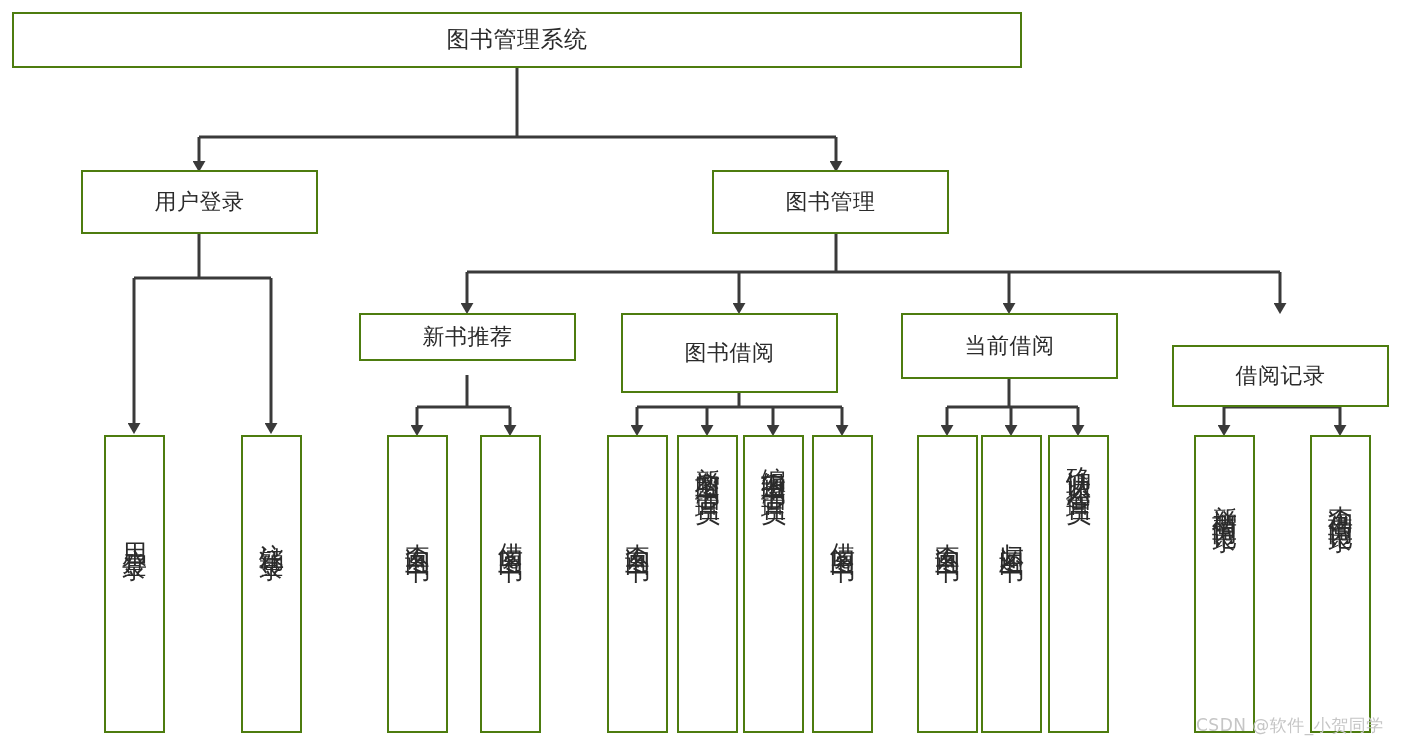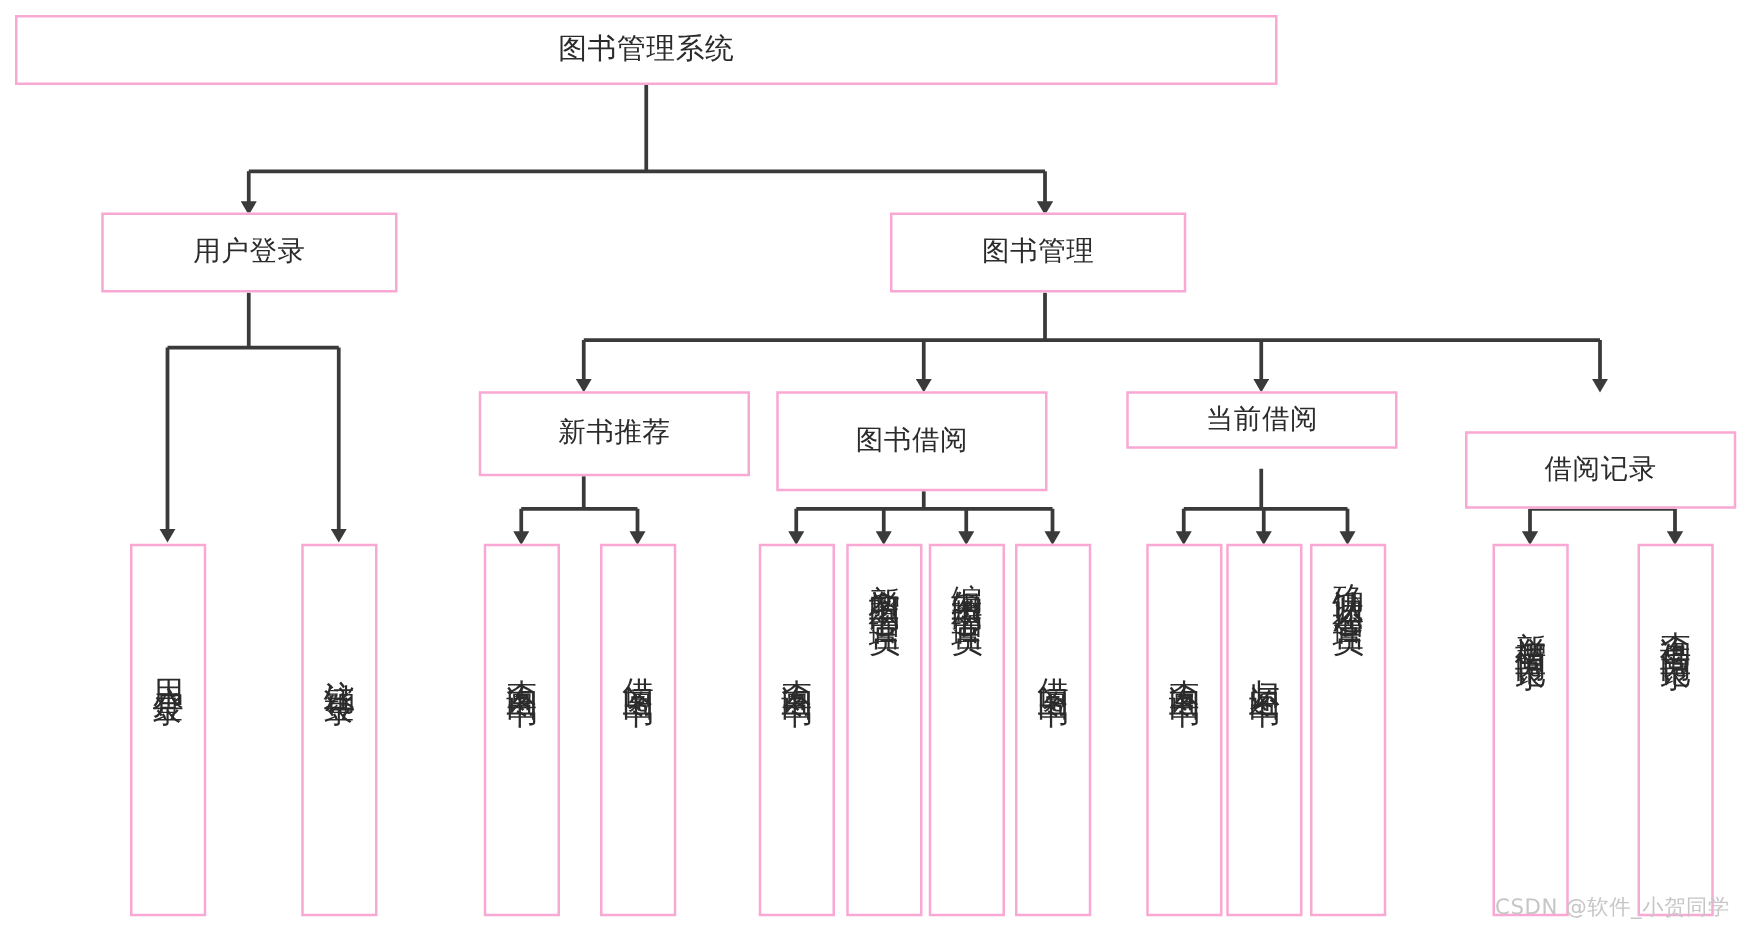--- a/index.html
+++ b/index.html
@@ -23,21 +23,21 @@
     left: 0;
     top: 0;
     width: 1405px;
     height: 747px;
     pointer-events: none;
   }
   .node {
     position: absolute;
     box-sizing: border-box;
     background: #ffffff;
-    border: 2px solid #f9a8d4;
+    border: 2px solid #4d7c0f;
     display: flex;
     align-items: center;
     justify-content: center;
     color: #2b2b2b;
     z-index: 2;
   }
   .node-label {
     display: block;
     text-align: center;
     line-height: 1.18;
@@ -135,27 +135,27 @@
     <span class="node-label">图书管理系统</span>
   </div>
 
   <div class="node horiz" style="left:81px; top:170px; width:237px; height:64px;">
     <span class="node-label">用户登录</span>
   </div>
   <div class="node horiz" style="left:712px; top:170px; width:237px; height:64px;justify-content:center;">
     <span class="node-label">图书管理</span>
   </div>
 
-  <div class="node horiz" style="left:359px; top:313px; width:217px; height:68px;margin-left:24px;">
+  <div class="node horiz" style="left:359px; top:313px; width:217px; height:48px;">
     <span class="node-label">新书推荐</span>
   </div>
   <div class="node horiz" style="left:621px; top:313px; width:217px; height:80px;">
     <span class="node-label">图书借阅</span>
   </div>
-  <div class="node horiz" style="left:901px; top:313px; width:217px; height:46px;">
+  <div class="node horiz" style="left:901px; top:313px; width:217px; height:66px;">
     <span class="node-label">当前借阅</span>
   </div>
   <div class="node horiz" style="left:1172px; top:313px; width:217px; height:62px;margin-top:32px;">
     <span class="node-label">借阅记录</span>
   </div>
 
   <div class="node vert" style="left:104px; top:435px; width:61px; height:298px; padding-top:86px;">
     <span class="node-label">用户登录</span>
   </div>
   <div class="node vert" style="left:241px; top:435px; width:61px; height:298px; padding-top:86px;">

